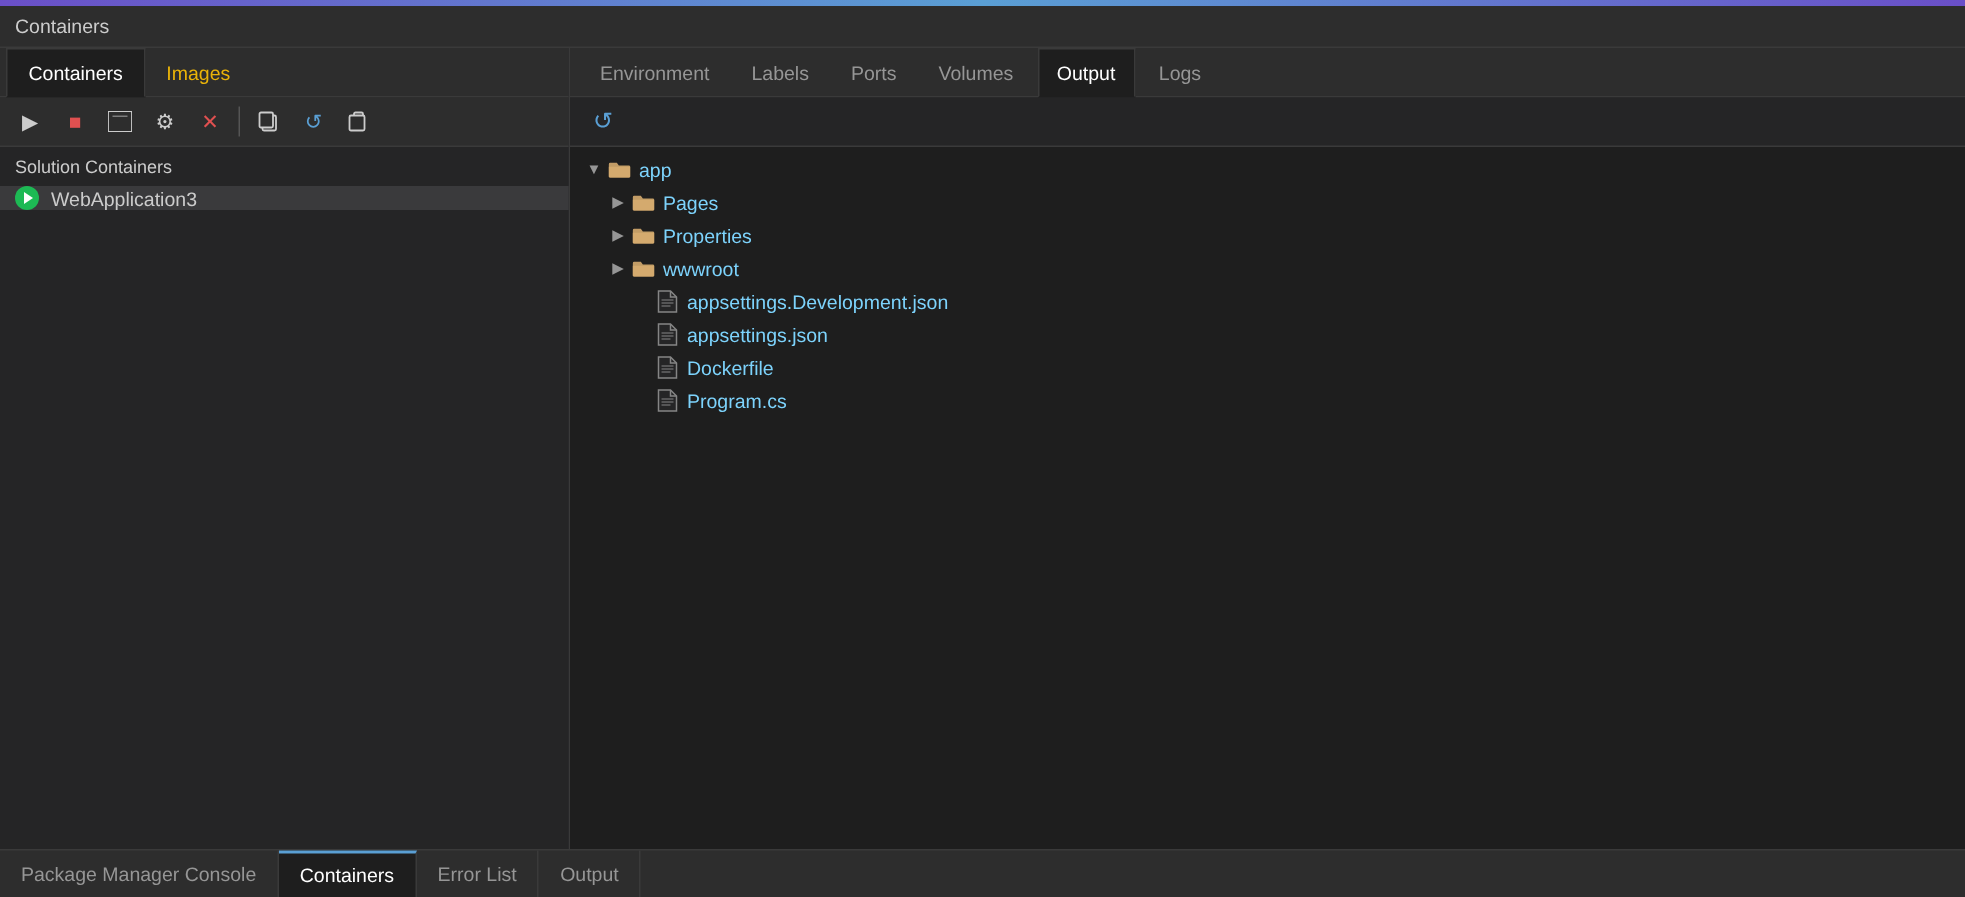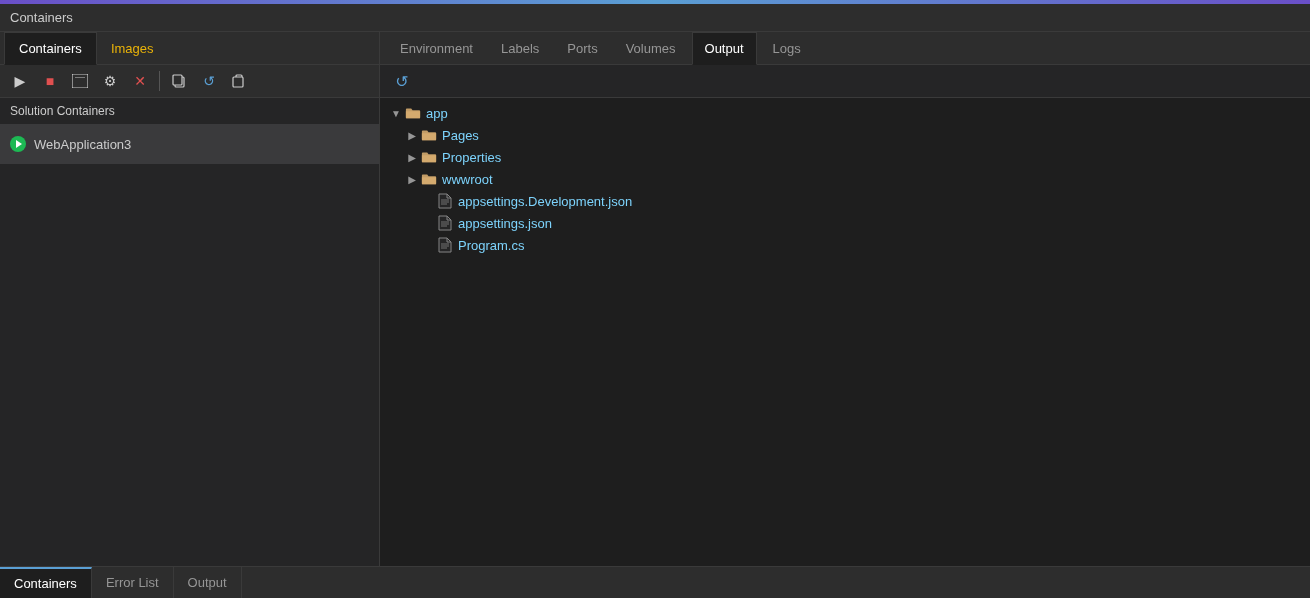--- a/index.html
+++ b/index.html
@@ -108,21 +108,21 @@
       padding: 6px 10px;
       color: #cccccc;
       font-size: 12px;
       background: #252526;
     }
 
     
     .container-item {
       display: flex;
       align-items: center;
-      padding: 12px 10px;
+      padding: 0 10px;
       cursor: pointer;
       background: #3a3a3c;
       gap: 8px;
     }
 
     .play-icon {
       width: 16px;
       height: 16px;
       border-radius: 50%;
       background: #1db954;
@@ -460,37 +460,52 @@
             <path d="M1 1h8l4 4v10H1V1z" fill="#252526" stroke="#858585" stroke-width="1"></path>
             <path d="M9 1v4h4" fill="none" stroke="#858585" stroke-width="1"></path>
             <line x1="3" y1="7" x2="11" y2="7" stroke="#858585" stroke-width="0.8"></line>
             <line x1="3" y1="9" x2="11" y2="9" stroke="#858585" stroke-width="0.8"></line>
             <line x1="3" y1="11" x2="9" y2="11" stroke="#858585" stroke-width="0.8"></line>
           </svg>
         </span>
         <span class="tree-label">appsettings.json</span>
       </div>
 
-
       <div class="tree-item">
         <span class="tree-indent" style="width:40px;"></span>
         <span class="tree-arrow none"></span>
         <span class="file-icon">
           <svg width="14" height="16" viewBox="0 0 14 16" fill="none">
             <path d="M1 1h8l4 4v10H1V1z" fill="#252526" stroke="#858585" stroke-width="1"></path>
             <path d="M9 1v4h4" fill="none" stroke="#858585" stroke-width="1"></path>
             <line x1="3" y1="7" x2="11" y2="7" stroke="#858585" stroke-width="0.8"></line>
             <line x1="3" y1="9" x2="11" y2="9" stroke="#858585" stroke-width="0.8"></line>
             <line x1="3" y1="11" x2="9" y2="11" stroke="#858585" stroke-width="0.8"></line>
           </svg>
         </span>
+        <span class="tree-label">Dockerfile</span>
+      </div>
+
+      <div class="tree-item">
+        <span class="tree-indent" style="width:40px;"></span>
+        <span class="tree-arrow none"></span>
+        <span class="file-icon">
+          <svg width="14" height="16" viewBox="0 0 14 16" fill="none">
+            <path d="M1 1h8l4 4v10H1V1z" fill="#252526" stroke="#858585" stroke-width="1"></path>
+            <path d="M9 1v4h4" fill="none" stroke="#858585" stroke-width="1"></path>
+            <line x1="3" y1="7" x2="11" y2="7" stroke="#858585" stroke-width="0.8"></line>
+            <line x1="3" y1="9" x2="11" y2="9" stroke="#858585" stroke-width="0.8"></line>
+            <line x1="3" y1="11" x2="9" y2="11" stroke="#858585" stroke-width="0.8"></line>
+          </svg>
+        </span>
         <span class="tree-label">Program.cs</span>
       </div>
 
     </div>
   </div>
 </div>
 
 <div class="bottom-tabs">
+  <button class="bottom-tab">Package Manager Console</button>
   <button class="bottom-tab active">Containers</button>
   <button class="bottom-tab">Error List</button>
   <button class="bottom-tab">Output</button>
 </div>
 
 </body></html>

